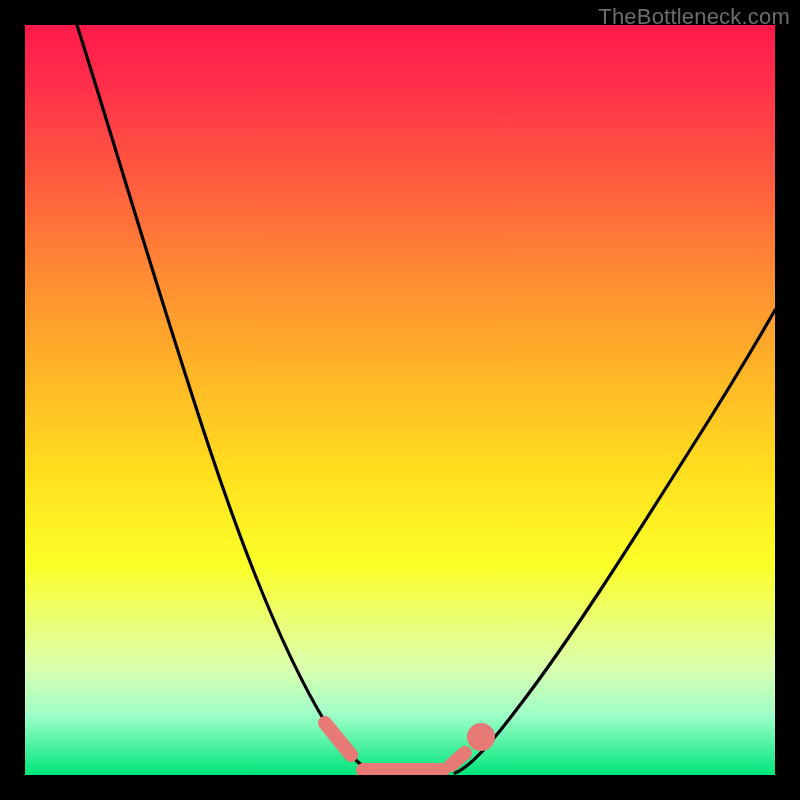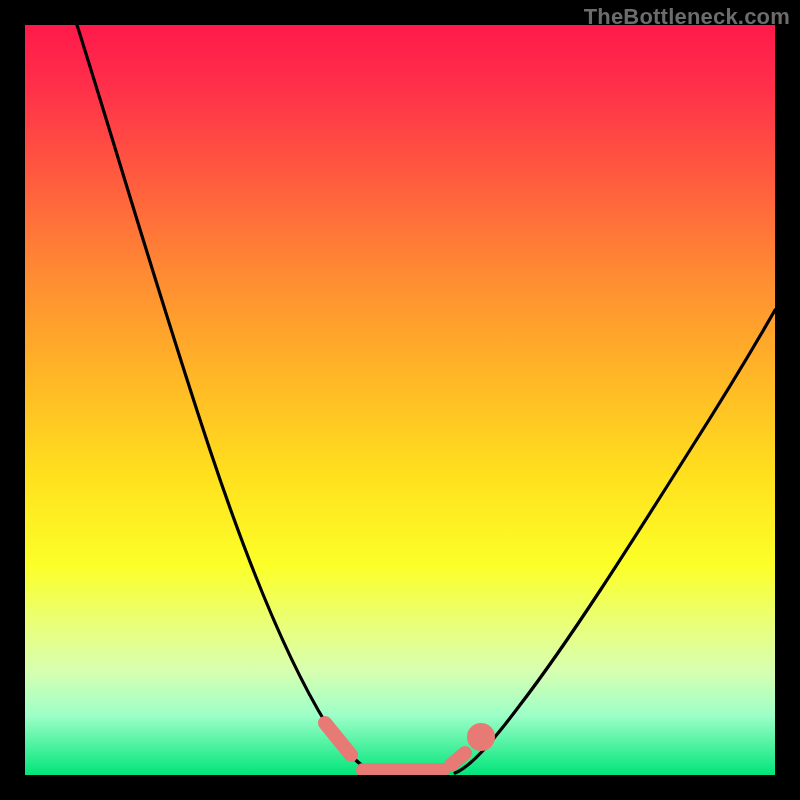--- a/index.html
+++ b/index.html
@@ -37,21 +37,21 @@
       #00e57a 100%
     );
   }
   .watermark {
     position: absolute;
     top: 4px;
     right: 10px;
     color: #6c6c6c;
     font-size: 22px;
     letter-spacing: 0.2px;
-    font-weight: 700;
+    font-weight: 400;
     user-select: none;
   }
   svg.curve {
     position: absolute;
     inset: 0;
     width: 750px;
     height: 750px;
   }
 </style>
 </head>

